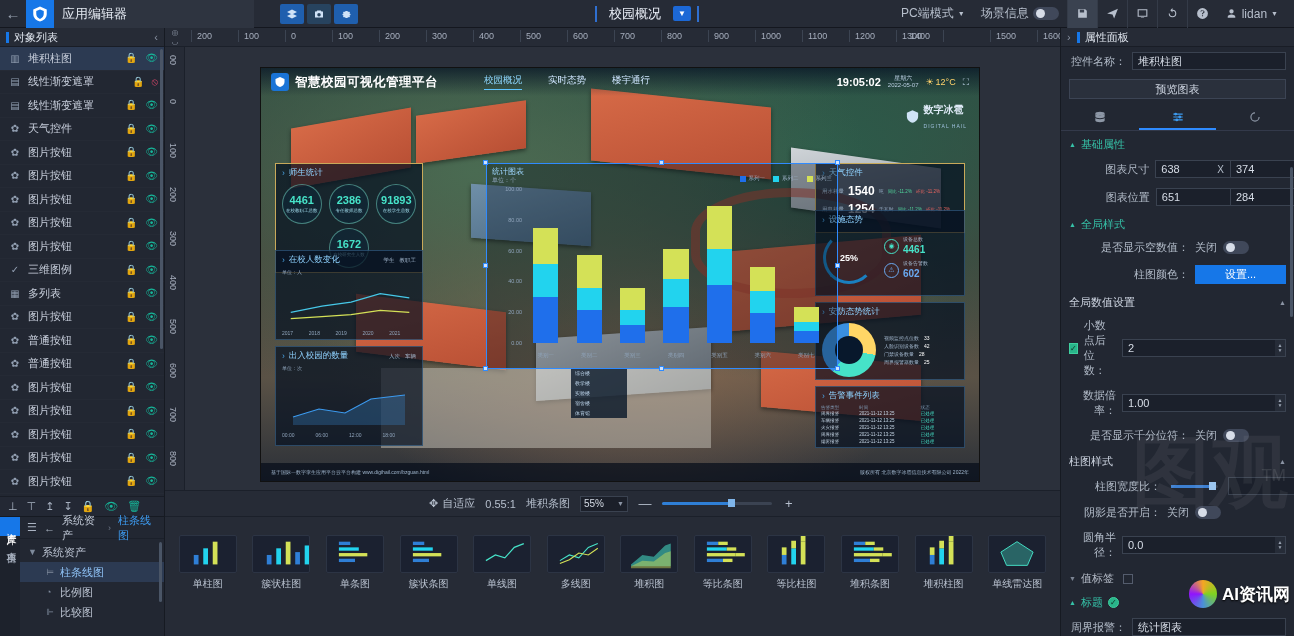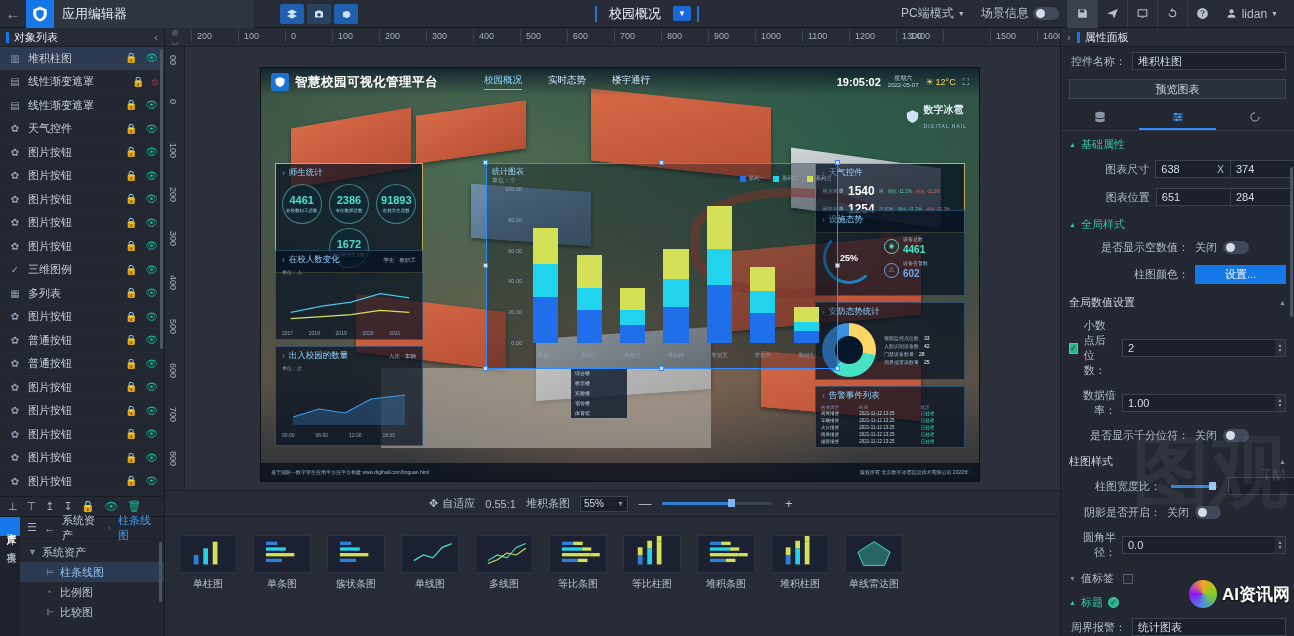--- a/index.html
+++ b/index.html
@@ -914,20 +914,31 @@
         <div class="gitem">
           <div class="gthumb" style="border: 1px solid rgb(44, 52, 68);"><svg viewBox="0 0 58 38" style="width:100%;height:100%">
               <rect x="14" y="20" width="5" height="10" fill="#2f7fd6"></rect>
               <rect x="24" y="13" width="5" height="17" fill="#22d3ee"></rect>
               <rect x="34" y="6" width="5" height="24" fill="#d4e157"></rect>
             </svg></div>
           <div class="glabel">单柱图</div>
         </div>
         <div class="gitem">
           <div class="gthumb" style="border: 1px solid rgb(44, 52, 68);"><svg viewBox="0 0 58 38" style="width:100%;height:100%">
+              <rect x="14" y="20" width="5" height="10" fill="#2f7fd6"></rect>
+              <rect x="24" y="13" width="5" height="17" fill="#22d3ee"></rect>
+              <rect x="34" y="6" width="5" height="24" fill="#d4e157"></rect>
+              <rect x="44" y="17" width="5" height="13" fill="#2f7fd6"></rect>
+              <rect x="54" y="10" width="5" height="20" fill="#22d3ee"></rect>
+              <rect x="64" y="3" width="5" height="27" fill="#d4e157"></rect>
+            </svg></div>
+          <div class="glabel">簇状柱图</div>
+        </div>
+        <div class="gitem">
+          <div class="gthumb" style="border: 1px solid rgb(44, 52, 68);"><svg viewBox="0 0 58 38" style="width:100%;height:100%">
               <rect x="12" y="6" width="12" height="3.5" fill="#2f7fd6"></rect>
               <rect x="12" y="12" width="21" height="3.5" fill="#22d3ee"></rect>
               <rect x="12" y="18" width="30" height="3.5" fill="#d4e157"></rect>
               <rect x="12" y="24" width="17" height="3.5" fill="#2f7fd6"></rect>
             </svg></div>
           <div class="glabel">单条图</div>
         </div>
         <div class="gitem">
           <div class="gthumb" style="border: 1px solid rgb(44, 52, 68);"><svg viewBox="0 0 58 38" style="width:100%;height:100%">
               <rect x="12" y="6" width="12" height="3.5" fill="#2f7fd6"></rect>
@@ -942,20 +953,27 @@
               <polyline points="12,26 22,20 32,23 42,12 52,8" fill="none" stroke="#46e2c8" stroke-width="1.3"></polyline>
             </svg></div>
           <div class="glabel">单线图</div>
         </div>
         <div class="gitem">
           <div class="gthumb" style="border: 1px solid rgb(44, 52, 68);"><svg viewBox="0 0 58 38" style="width:100%;height:100%">
               <polyline points="12,26 22,20 32,23 42,12 52,8" fill="none" stroke="#46e2c8" stroke-width="1.2"></polyline>
               <polyline points="12,29 22,25 32,18 42,20 52,13" fill="none" stroke="#d4e157" stroke-width="1.2"></polyline>
             </svg></div>
           <div class="glabel">多线图</div>
+        </div>
+        <div class="gitem">
+          <div class="gthumb" style="border: 1px solid rgb(44, 52, 68);"><svg viewBox="0 0 58 38" style="width:100%;height:100%">
+              <polygon points="10,30 22,20 34,22 46,10 52,8 52,32 10,32" fill="rgba(70,226,200,.55)"></polygon>
+              <polygon points="10,32 22,26 34,27 46,18 52,16 52,34 10,34" fill="rgba(212,225,87,.45)"></polygon>
+            </svg></div>
+          <div class="glabel">堆积图</div>
         </div>
         <div class="gitem">
           <div class="gthumb" style="border: 1px solid rgb(44, 52, 68);"><svg viewBox="0 0 58 38" style="width:100%;height:100%">
               <rect x="12" y="6" width="12" height="3.5" fill="#2f7fd6"></rect>
               <rect x="24" y="6" width="10" height="3.5" fill="#d4e157"></rect>
               <rect x="12" y="12" width="21" height="3.5" fill="#22d3ee"></rect>
               <rect x="33" y="12" width="10" height="3.5" fill="#d4e157"></rect>
               <rect x="12" y="18" width="30" height="3.5" fill="#d4e157"></rect>
               <rect x="42" y="18" width="10" height="3.5" fill="#d4e157"></rect>
               <rect x="12" y="24" width="17" height="3.5" fill="#2f7fd6"></rect>

